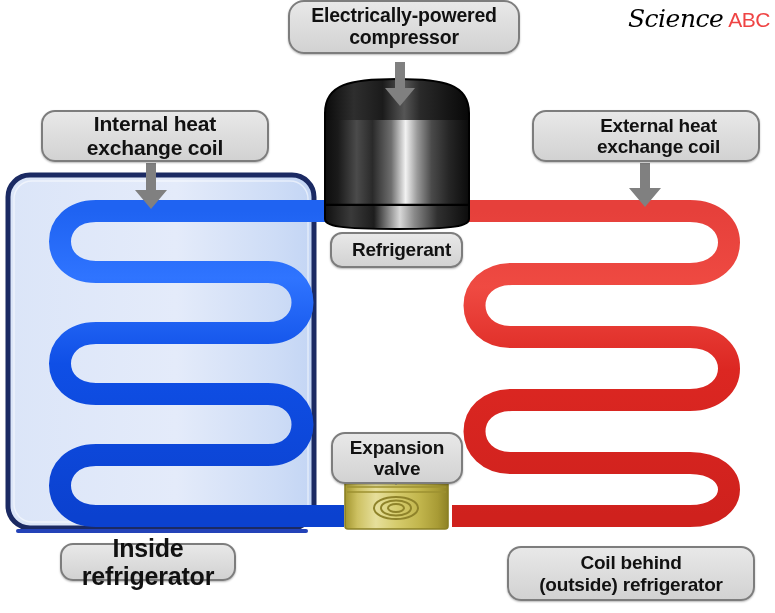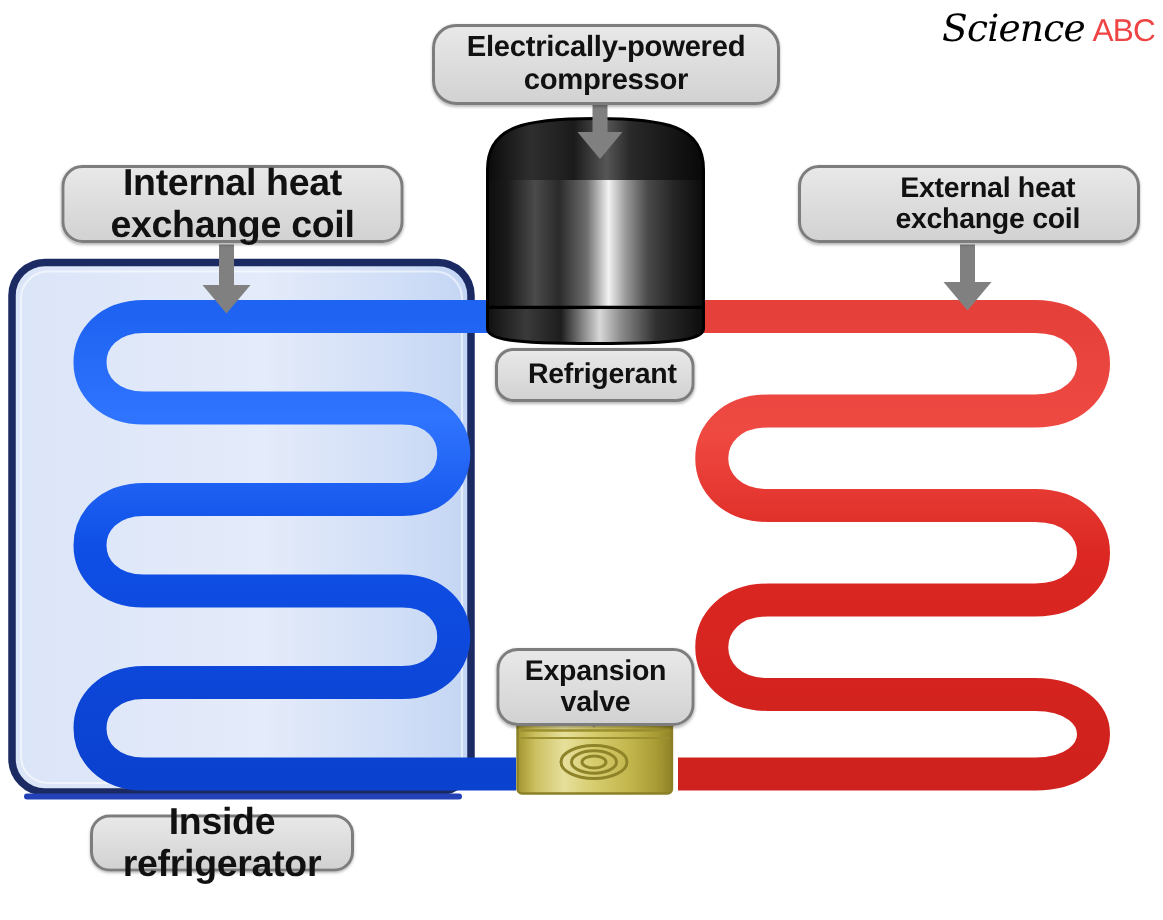--- a/index.html
+++ b/index.html
@@ -36,22 +36,22 @@
     text-align: center;
     line-height: 1.12;
     letter-spacing: -0.2px;
     display: flex;
     align-items: center;
     justify-content: center;
     box-shadow: 0 1px 2px rgba(0,0,0,0.28);
     white-space: pre-line;
     padding: 2px 10px;
   }
-  .pill.p-compressor { left: 288px; top: 16px;   width: 232px; height: 54px; font-size: 19.5px; border-radius: 16px; }
-  .pill.p-internal   { left: 41px;  top: 110px; width: 228px; height: 52px; font-size: 25px; }
+  .pill.p-compressor { left: 288px; top: 0;   width: 232px; height: 54px; font-size: 19.5px; border-radius: 16px; }
+  .pill.p-internal   { left: 41px;  top: 110px; width: 228px; height: 52px; font-size: 21px; }
   .pill.p-external   { left: 532px; top: 110px; width: 228px; height: 52px; font-size: 19px; padding-left: 35px; }
   .pill.p-refrig     { left: 330px; top: 232px; width: 133px; height: 36px; font-size: 19px; border-radius: 12px; padding-left: 20px;}
   .pill.p-expansion  { left: 331px; top: 413px; width: 132px; height: 52px; font-size: 19px; margin-top: 19px; }
   .pill.p-inside     { left: 60px;  top: 543px; width: 176px; height: 38px; font-size: 25px; border-radius: 13px;}
   .pill.p-outside    { left: 507px; top: 546px; width: 248px; height: 55px; font-size: 19px; }
 
   
   #brand {
     position: absolute;
     left: 596px;
@@ -246,14 +246,16 @@
   <div class="pill p-external">External heat
 exchange coil</div>
 
   <div class="pill p-refrig">Refrigerant</div>
 
   <div class="pill p-expansion">Expansion
 valve</div>
 
   <div class="pill p-inside">Inside refrigerator</div>
 
+  <div class="pill p-outside">Coil behind
+(outside) refrigerator</div>
 
 </div>
 
 </body></html>

